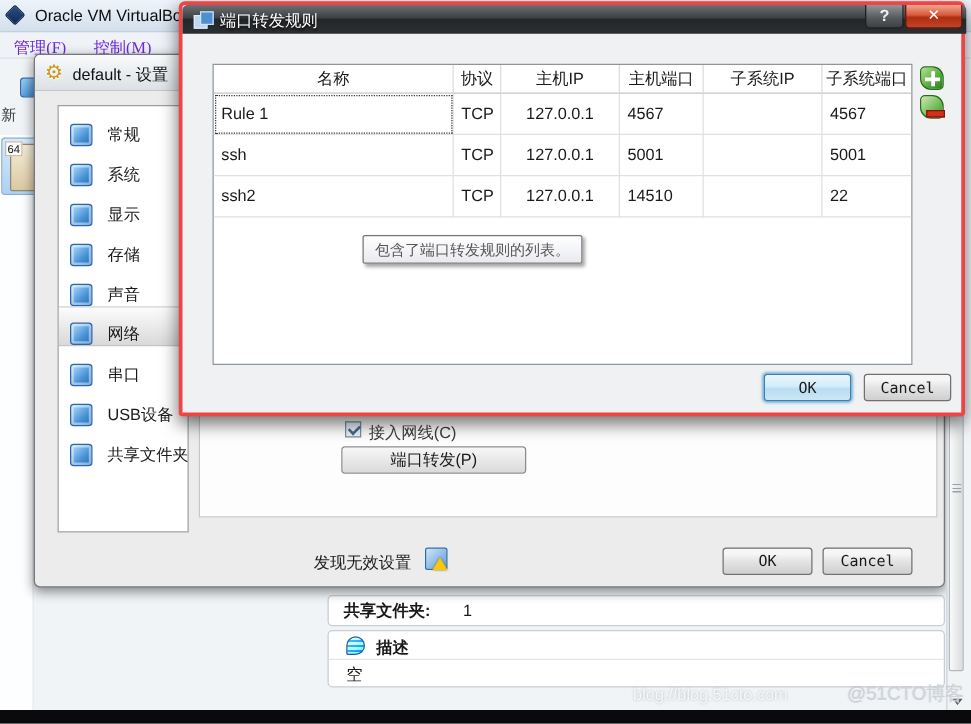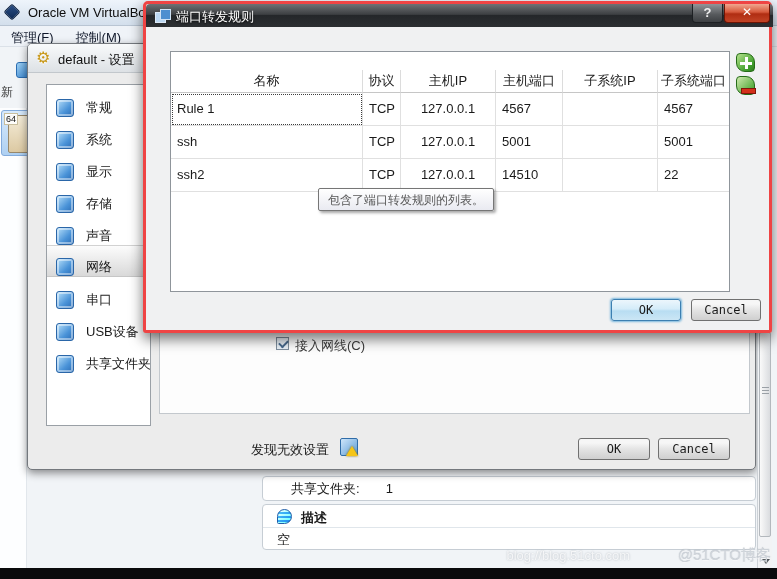--- a/index.html
+++ b/index.html
@@ -12,37 +12,37 @@
 
   
   .mw-titlebar { left:0; top:0; width:777px; height:26px;
     background:linear-gradient(#eef4fb,#d3dfec); border-bottom:1px solid #b9c5d3; }
   .vbox-logo { left:6px; top:6px; width:12px; height:12px;
     background:linear-gradient(135deg,#2b4f86,#0e2a55); transform:rotate(45deg);
     border-radius:2px; border:1px solid #0a1f40; }
   .mw-title { left:28px; top:5px; font-size:13px; color:#0d0d0d; white-space:nowrap; }
   .mw-menubar { left:0; top:26px; width:777px; height:21px;
     background:#eff3f8; border-bottom:1px solid #dbe1e8; }
-  .menu-item { display:inline-block; margin:3px 0 0 0; padding:0 11px; color:#0f172a; }
+  .menu-item { display:inline-block; margin:3px 0 0 0; padding:0 11px; color:#6d28d9;font-family:Liberation Serif, serif; }
   .toolbar-icon-sliver { left:16px; top:62px; width:15px; height:16px; border-radius:3px;
     background:linear-gradient(135deg,#9fd2f5,#2f7cc9); border:1px solid #2a6cb0; }
   .toolbar-new-label { left:1px; top:84px; font-size:12px; color:#3a3a3a; }
   .vm-list { left:0; top:108px; width:27px; height:460px; background:#fdfeff;
     border-right:1px solid #e2e7ec; }
   .vm-item { left:1px; top:110px; width:38px; height:46px; border-radius:3px;
     background:linear-gradient(#d8eafc,#aed0f2); border:1px solid #83abdc; z-index:2; }
   .vm-item-icon { left:6px; top:4px; width:26px; height:38px; border-radius:2px;
     background:linear-gradient(#f4ecd8,#dcc9a2); border:1px solid #98886b; }
   .vm-badge { left:2px; top:2px; font-size:9px; line-height:10px; background:rgba(255,255,255,.9);
     padding:0 1px; border:1px solid #c9bf9f; color:#111; }
 
   
   .box-shared { left:262px; top:476px; width:494px; height:25px; background:#fff;
     border:1px solid #c6cdd4; border-radius:4px; z-index:1; }
-  .box-shared-label { margin-left:28px; line-height:23px; }
+  .box-shared-label { margin-left:12px; line-height:23px;font-weight:bold; }
   .box-shared-value { margin-left:26px; line-height:23px; }
   .box-desc { left:262px; top:504px; width:494px; height:46px; background:#fff;
     border:1px solid #c6cdd4; border-radius:4px; z-index:1; }
   .desc-head { position:relative; height:23px; border-bottom:1px solid #e0e6eb; }
   .desc-title { position:absolute; left:38px; top:4px; font-weight:bold; }
   .speech-icon { position:absolute; left:14px; top:4px; width:15px; height:15px;
     border-radius:50% 50% 50% 10%;
     background:repeating-linear-gradient(#ffffff 0 2px, #4d94dd 2px 4px),
                linear-gradient(135deg,#7db9ec,#2a71c2);
     background-blend-mode:overlay; border:1px solid #1f5ea8; }
@@ -125,21 +125,21 @@
     background:linear-gradient(#929598,#55585b 60%,#3d4043); border:1px solid #1d2023;
     border-top:none; color:#f0f0f0; text-align:center; line-height:17px; font-weight:bold; }
   .pd-close { left:578px; top:0; width:46px; height:19px; border-radius:0 0 4px 4px;
     background:linear-gradient(#f0a68f,#d6593c 45%,#b02d12 55%,#c24426); border:1px solid #6e1404;
     border-top:none; color:#fff; text-align:center; line-height:17px; font-weight:bold;
     font-size:12px; }
 
   .pf-table { left:24px; top:47px; width:560px; height:241px; background:#fff;
     border:1px solid #8f959b; }
   .pf-head, .pf-row { display:grid; grid-template-columns:192px 38px 95px 67px 95px 71px; }
-  .pf-head { height:23px;margin-top:18px; }
+  .pf-head { height:23px; }
   .pf-row { height:33px; }
   .th { border-right:1px solid #dcdcdc; border-bottom:1px solid #c6c6c6;
     text-align:center; line-height:22px; white-space:nowrap; overflow:hidden; }
   .td { border-right:1px solid #e0e0e0; border-bottom:1px solid #e0e0e0;
     line-height:31px; padding-left:6px; white-space:nowrap; overflow:hidden; }
   .th:last-child, .td:last-child { border-right:none; }
   .td.c { text-align:center; padding-left:0; }
   .pf-row.selected .cell-name { outline:1px dotted #3c3c3c; outline-offset:-2px; }
 
   .rule-icon { left:590px; width:19px; height:19px; border-radius:4px 9px 4px 9px; }
@@ -149,21 +149,21 @@
     background:#fff; }
   .icon-add::after { content:""; position:absolute; left:3px; top:8px; width:12px; height:3px;
     background:#fff; }
   .icon-remove { top:72px; background:linear-gradient(135deg,#cfe9ae,#63b24a 70%,#3f8f2c);
     border:1px solid #266c18; }
   .icon-remove::after { content:""; position:absolute; left:4px; top:11px; width:13px; height:4px;
     background:#d42f1a; border:1px solid #7e160a; }
 
   .pd-tooltip { left:144px; top:184px; height:23px; padding:3px 9px 0 9px; font-size:12px;
     color:#575757; background:linear-gradient(#ffffff,#e9eaf1); border:1px solid #767676;
-    border-radius:2px; box-shadow:2px 2px 3px rgba(0,0,0,.35); white-space:nowrap; z-index:12;margin-left:28px; }
+    border-radius:2px; box-shadow:2px 2px 3px rgba(0,0,0,.35); white-space:nowrap; z-index:12; }
 
   .pd-ok { left:465px; top:295px; width:70px;
     background:linear-gradient(#ecf6fc,#d4ecf9 45%,#b8ddf2 55%,#cbe6f5);
     border-color:#3c7fb1; box-shadow:0 0 2px 1px #7ab8dd; }
   .pd-cancel { left:545px; top:295px; width:70px; }
 </style>
 </head>
 <body>
 
 <div id="canvas">
@@ -247,20 +247,21 @@
       </div>
         <div class="sd-item">
         <span class="sd-item-icon"></span>
         <span class="sd-item-label">共享文件夹</span>
       </div>
       </div>
 
     <div class="abs sd-content"></div>
     <span class="abs cable-checkbox"></span>
     <span class="abs cable-label">接入网线(C)</span>
+    <div class="abs pf-open-button">端口转发(P)</div>
 
     <span class="abs invalid-label">发现无效设置</span>
     <span class="abs warning-icon"></span>
     <div class="abs win-button sd-ok">OK</div>
     <div class="abs win-button sd-cancel">Cancel</div>
   </div>
 
   <div class="abs" id="port-dialog">
     <div class="abs pd-titlebar">
       <span class="abs pd-title-icon"></span>

